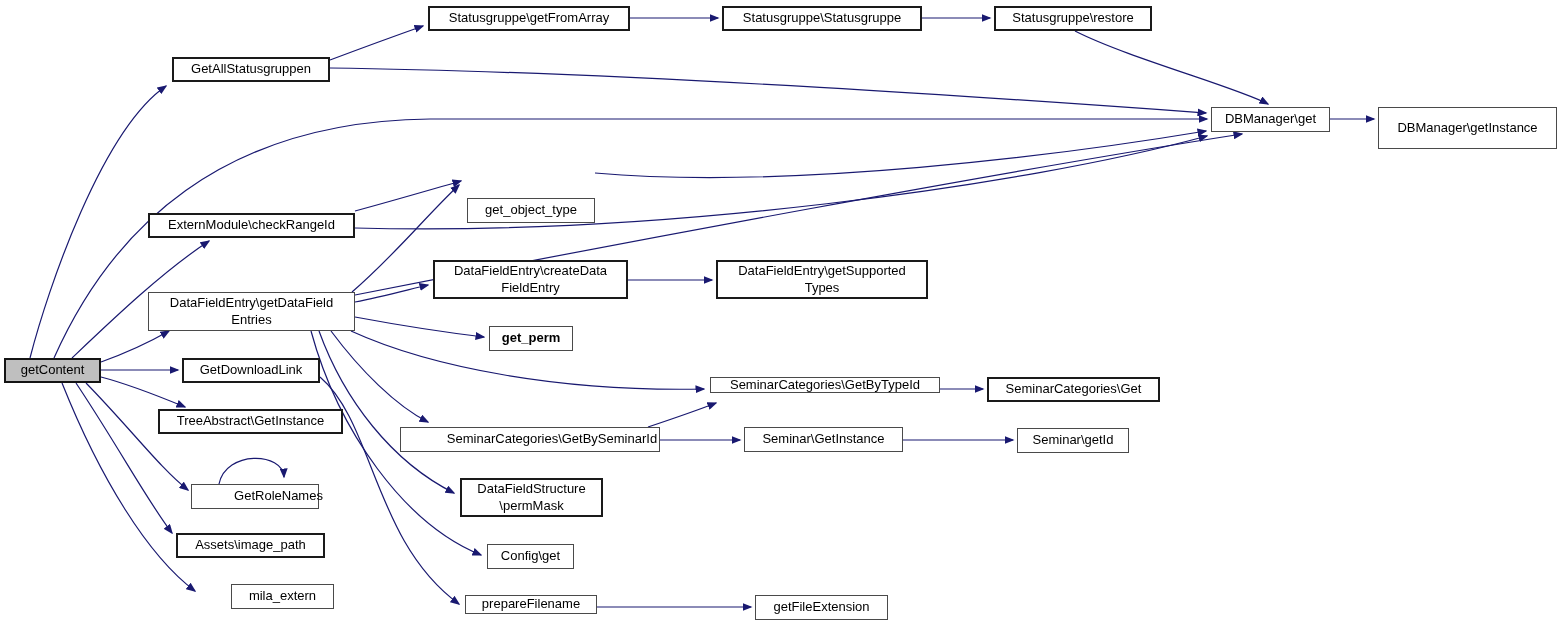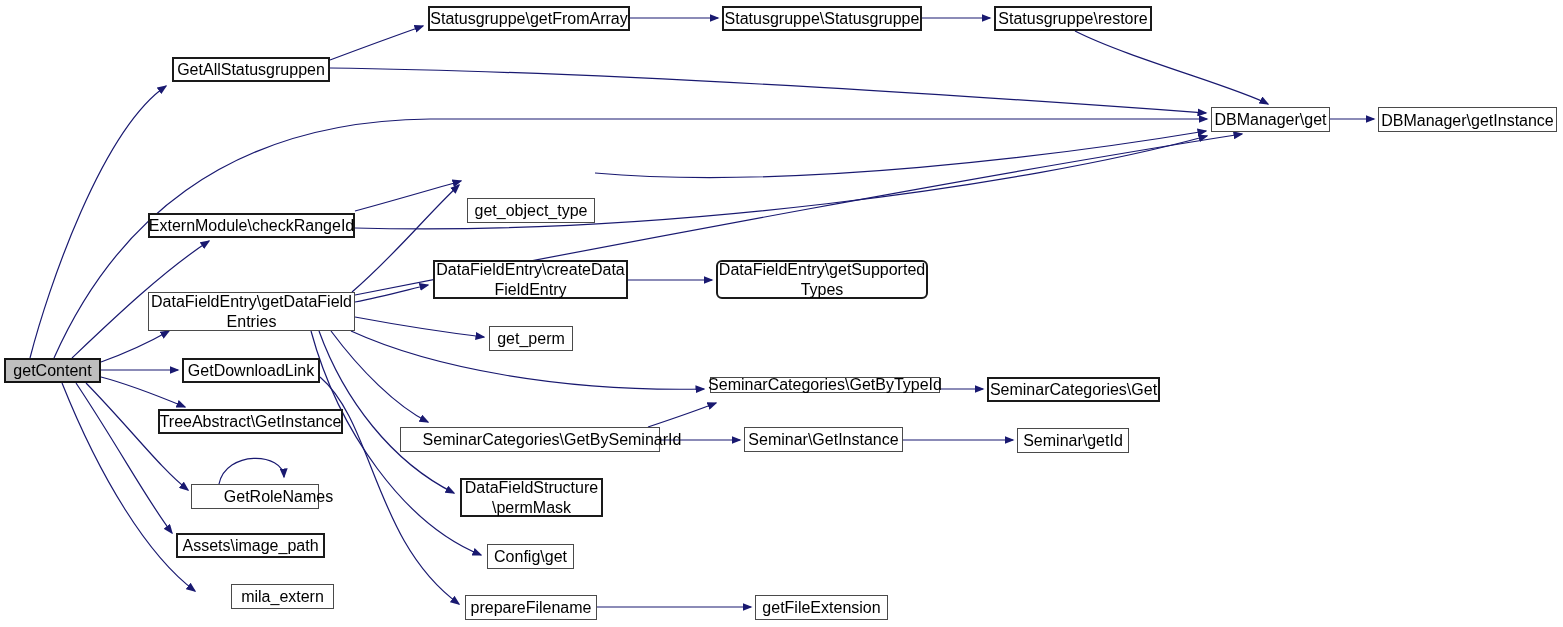--- a/index.html
+++ b/index.html
@@ -15,21 +15,21 @@
   .node{
     position:absolute;
     background:#ffffff;
     border:1px solid #4a4a4a;
     box-sizing:border-box;
     display:flex;
     flex-direction:column;
     align-items:center;
     justify-content:center;
     text-align:center;
-    font-size:16px;
+    font-size:13px;
     line-height:1.25;
     color:#000000;
     white-space:nowrap;
     cursor:pointer;
   }
   .node.bold{border:2px solid #1a1a1a;}
   .node.root{background:#bfbfbf;border:2px solid #141414;cursor:default;}
 </style>
 </head>
 <body>
@@ -90,42 +90,42 @@
       </div>
       <div class="node bold" style="left: 722px; top: 6px; width: 200px; height: 25px;">
         <div>Statusgruppe\Statusgruppe</div>
       </div>
       <div class="node bold" style="left: 994px; top: 6px; width: 158px; height: 25px;">
         <div>Statusgruppe\restore</div>
       </div>
       <div class="node" style="left: 1211px; top: 107px; width: 119px; height: 25px;">
         <div>DBManager\get</div>
       </div>
-      <div class="node" style="left: 1378px; top: 107px; width: 179px; height: 25px; justify-content: flex-end;">
+      <div class="node" style="left: 1378px; top: 107px; width: 179px; height: 42px;">
         <div>DBManager\getInstance</div>
       </div>
       <div class="node" style="left: 467px; top: 158px; width: 128px; height: 25px; margin-top: 40px;">
         <div>get_object_type</div>
       </div>
       <div class="node bold" style="left: 148px; top: 213px; width: 207px; height: 25px;">
         <div>ExternModule\checkRangeId</div>
       </div>
       <div class="node" style="left: 148px; top: 292px; width: 207px; height: 39px;">
         <div>DataFieldEntry\getDataField</div>
         <div>Entries</div>
       </div>
       <div class="node bold" style="left: 433px; top: 260px; width: 195px; height: 39px;">
         <div>DataFieldEntry\createData</div>
         <div>FieldEntry</div>
       </div>
-      <div class="node bold" style="left: 716px; top: 260px; width: 212px; height: 39px; border-radius: 6px;">
+      <div class="node bold" style="left: 716px; top: 260px; width: 212px; height: 39px;">
         <div>DataFieldEntry\getSupported</div>
         <div>Types</div>
       </div>
-      <div class="node" style="left: 489px; top: 326px; width: 84px; height: 25px;">
+      <div class="node" style="left: 489px; top: 326px; width: 84px; height: 25px; font-weight: bold;">
         <div>get_perm</div>
       </div>
       <div class="node bold" style="left: 182px; top: 358px; width: 138px; height: 25px;">
         <div>GetDownloadLink</div>
       </div>
       <div class="node bold" style="left: 158px; top: 409px; width: 185px; height: 25px;">
         <div>TreeAbstract\GetInstance</div>
       </div>
       <div class="node" style="left: 191px; top: 484px; width: 128px; height: 25px; padding-left: 47px;">
         <div>GetRoleNames</div>
@@ -151,20 +151,20 @@
       <div class="node" style="left: 1017px; top: 428px; width: 112px; height: 25px;">
         <div>Seminar\getId</div>
       </div>
       <div class="node bold" style="left: 460px; top: 478px; width: 143px; height: 39px;">
         <div>DataFieldStructure</div>
         <div>\permMask</div>
       </div>
       <div class="node" style="left: 487px; top: 544px; width: 87px; height: 25px;">
         <div>Config\get</div>
       </div>
-      <div class="node" style="left: 465px; top: 595px; width: 132px; height: 25px;">
+      <div class="node" style="left: 465px; top: 595px; width: 132px; height: 19px;">
         <div>prepareFilename</div>
       </div>
       <div class="node" style="left: 755px; top: 595px; width: 133px; height: 25px;">
         <div>getFileExtension</div>
       </div>
     </div>
 </div>
 
 </body></html>

